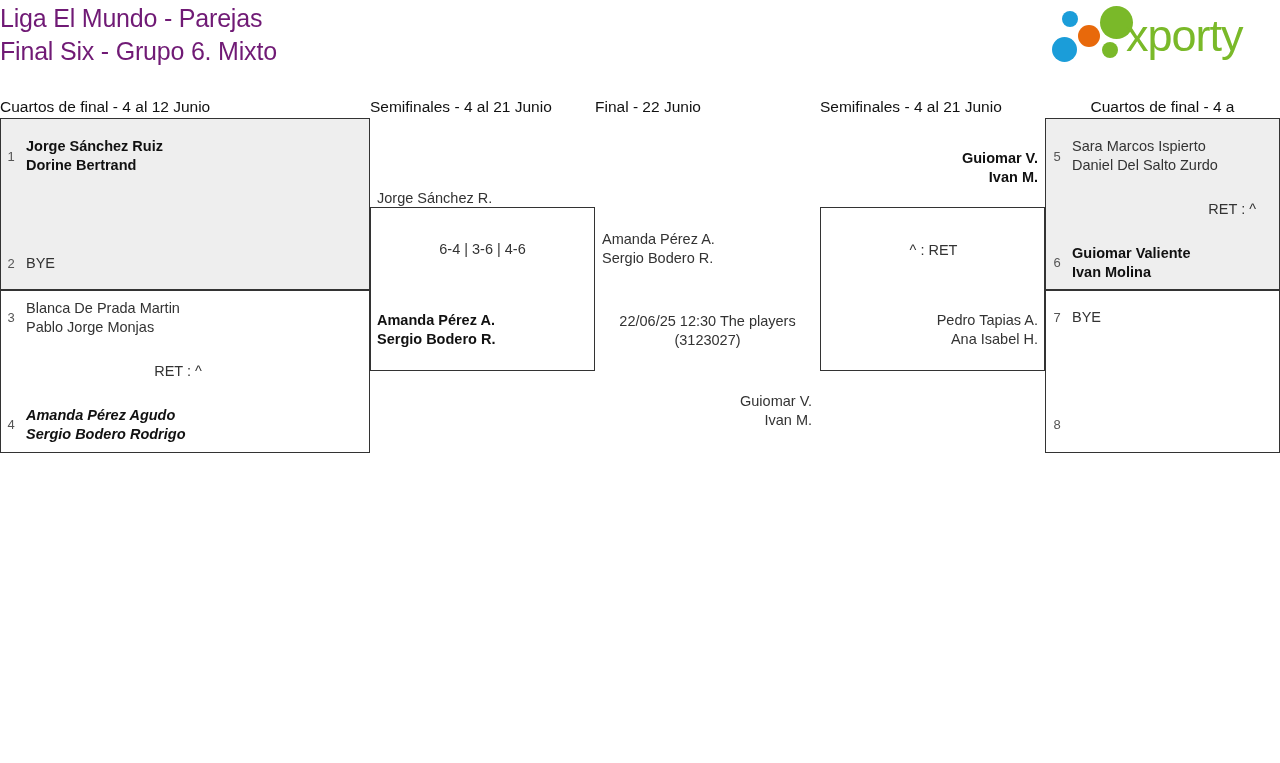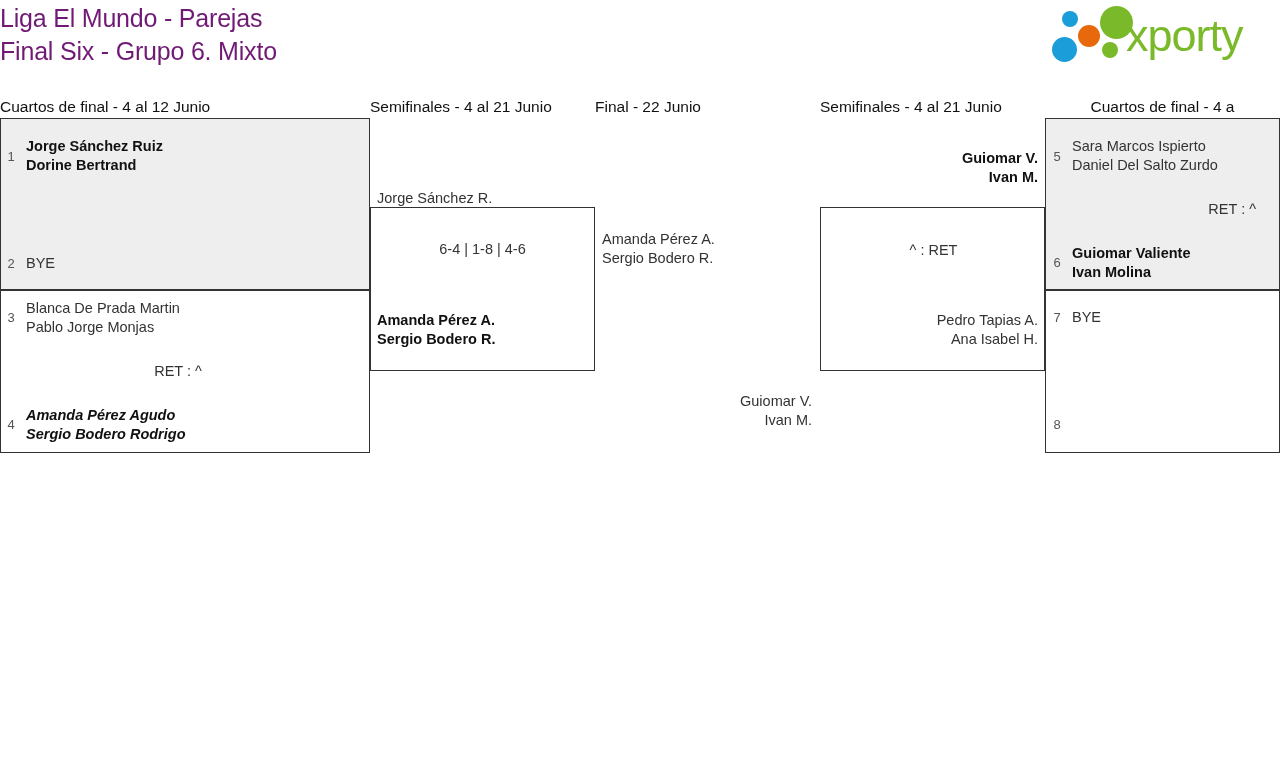--- a/index.html
+++ b/index.html
@@ -167,26 +167,28 @@
   <div class="competitor winner" style="left:26px; top:406px; width:330px;font-style:italic;">Amanda Pérez Agudo
 Sergio Bodero Rodrigo</div>
 
   <div class="connector" style="left:370px; top:207px; width:26px; height:1px;"></div>
   <div class="connector" style="left:370px; top:370px; width:26px; height:1px;"></div>
 
   <div class="competitor" style="left:377px; top:149px; width:210px;margin-top:40px;">Jorge Sánchez R.
 Dorine B.</div>
 
   <div class="match-box plain" style="left:370px; top:207px; width:225px; height:164px;"></div>
-  <div class="score" style="left:377px; top:240px; width:211px;">6-4 | 1-8 | 4-6</div>
+  <div class="score" style="left:377px; top:240px; width:211px;">6-4 | 3-6 | 4-6</div>
   <div class="competitor winner" style="left:377px; top:311px; width:210px;">Amanda Pérez A.
 Sergio Bodero R.</div>
 
   <div class="competitor" style="left:602px; top:230px; width:210px;">Amanda Pérez A.
 Sergio Bodero R.</div>
+  <div class="match-info" style="left:600px; top:312px; width:215px;">22/06/25 12:30 The players
+(3123027)</div>
   <div class="competitor align-right" style="left:602px; top:392px; width:210px;">Guiomar V.
 Ivan M.</div>
 
   <div class="competitor winner align-right" style="left:828px; top:149px; width:210px;">Guiomar V.
 Ivan M.</div>
 
   <div class="match-box plain" style="left:820px; top:207px; width:225px; height:164px;"></div>
   <div class="score" style="left:828px; top:241px; width:211px;text-align:center;">^ : RET</div>
   <div class="competitor align-right" style="left:828px; top:311px; width:210px;">Pedro Tapias A.
 Ana Isabel H.</div>

